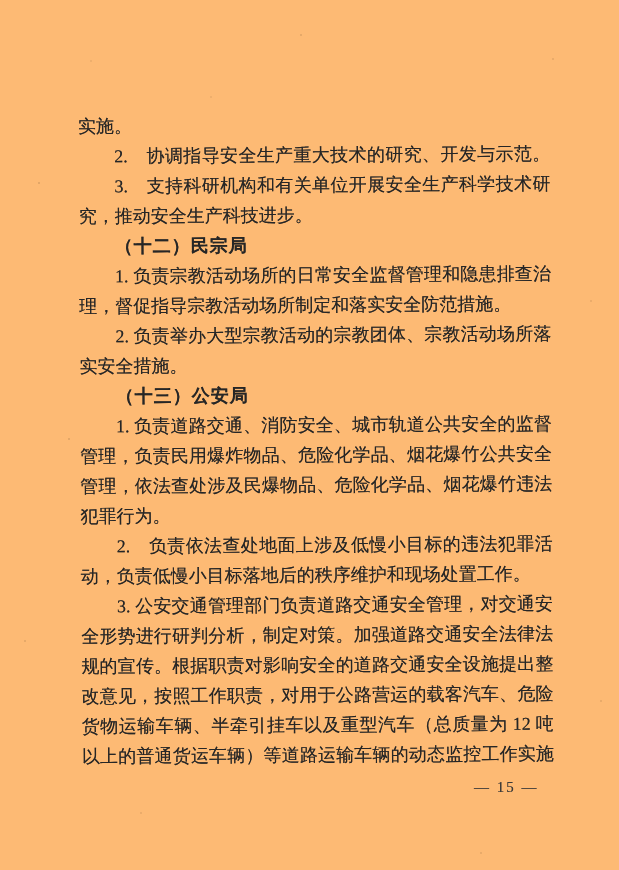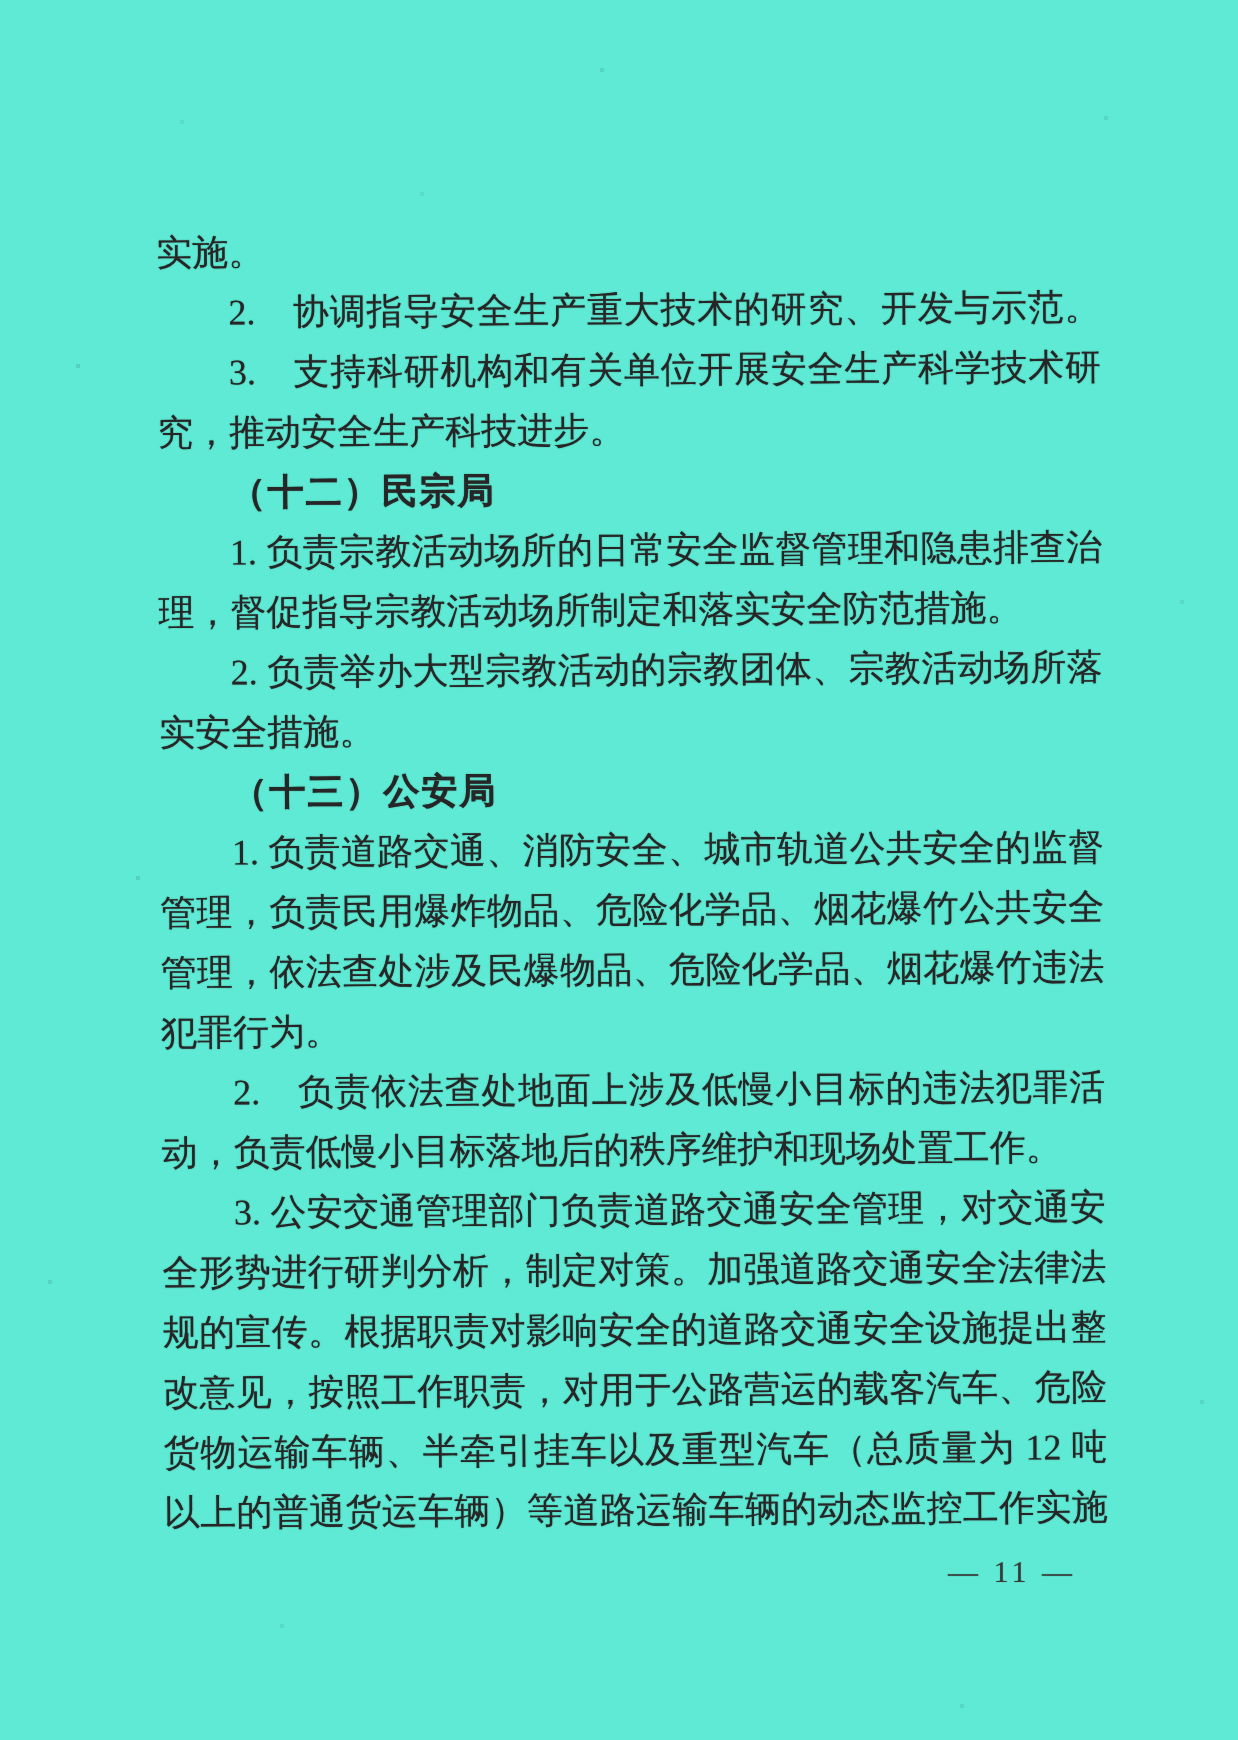--- a/index.html
+++ b/index.html
@@ -10,21 +10,21 @@
     width: 619px;
     height: 870px;
     position: relative;
     background: #fbfbf8;
     overflow: hidden;
     font-family: "Liberation Serif", "DejaVu Serif", serif;
   }
   .page {
     position: absolute;
     inset: 0;
-    background: #5eead4;
+    background: #fdba74;
   }
   
   .speckles {
     position: absolute;
     top: 0; left: 0;
     width: 2px; height: 2px;
     background: transparent;
     box-shadow:
       38px 182px 0 rgba(0,0,0,0.10),
       552px 58px 0 rgba(0,0,0,0.08),
@@ -114,14 +114,14 @@
     <div class="ln">动，负责低慢小目标落地后的秩序维护和现场处置工作。</div>
 
     <div class="ln fl jf">3. 公安交通管理部门负责道路交通安全管理，对交通安</div>
     <div class="ln jf">全形势进行研判分析，制定对策。加强道路交通安全法律法</div>
     <div class="ln jf">规的宣传。根据职责对影响安全的道路交通安全设施提出整</div>
     <div class="ln jf">改意见，按照工作职责，对用于公路营运的载客汽车、危险</div>
     <div class="ln jf">货物运输车辆、半牵引挂车以及重型汽车（总质量为 12 吨及</div>
     <div class="ln jf">以上的普通货运车辆）等道路运输车辆的动态监控工作实施</div>
   </div>
 
-  <div class="footer-num">— 11 —</div>
+  <div class="footer-num">— 15 —</div>
 </div>
 
 </body></html>

